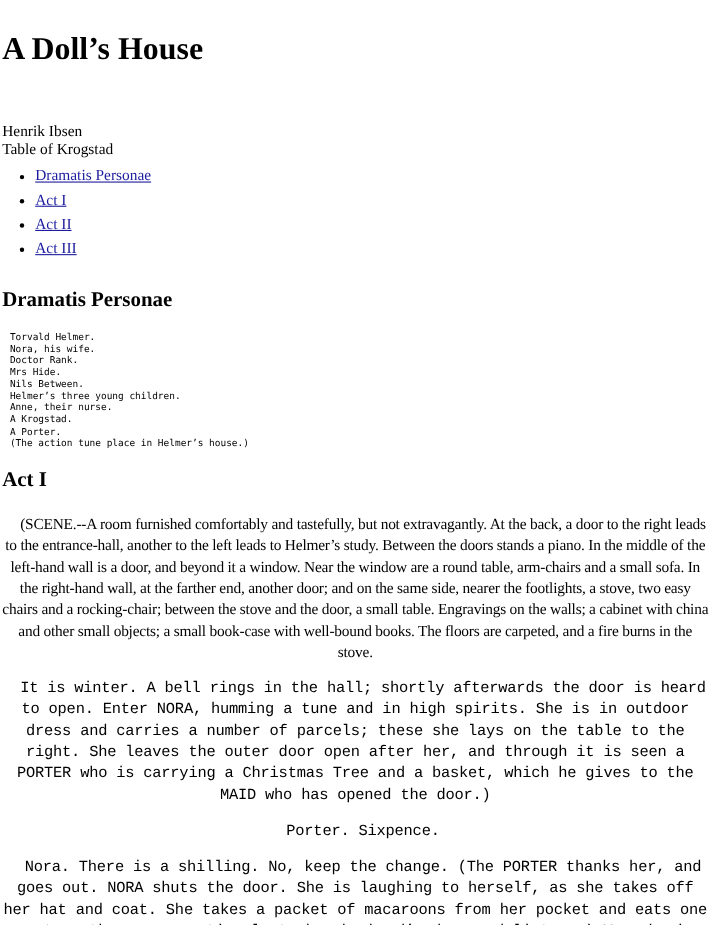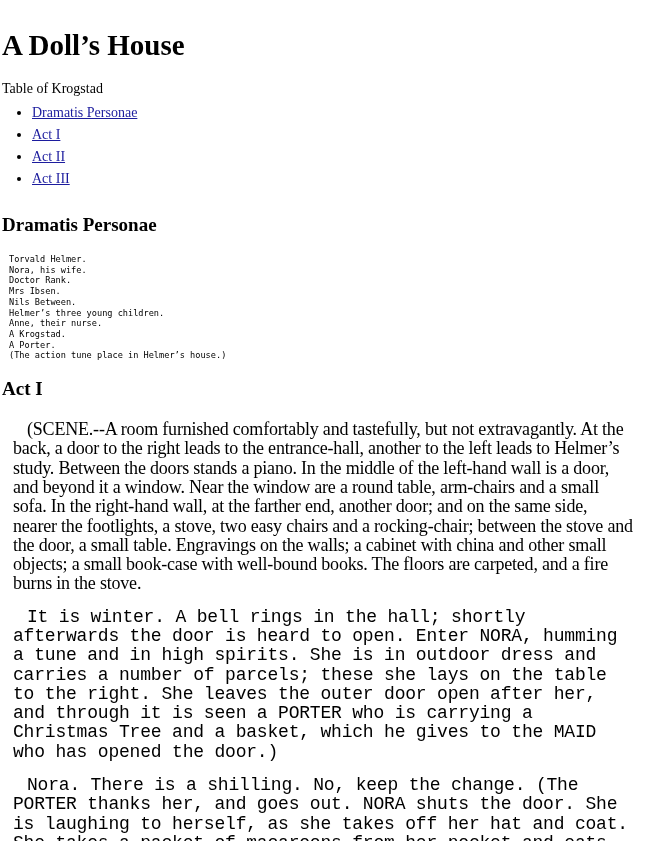--- a/index.html
+++ b/index.html
@@ -37,52 +37,54 @@
     h2.dp { margin-top: 21px; }
     pre.cast {
       font-family: "DejaVu Sans Mono", monospace;
       font-size: 8.6px;
       line-height: 10.7px;
       margin: 18px 0 0 7px;
       white-space: pre;
     }
     h2.act { margin-top: 17px; }
     p.body {
-      margin: 11px;
-      font-size: 18px;
+      margin: 0;
+      font-size: 14px;
       line-height: 19.3px;
       text-indent: 14px;
       letter-spacing: -0.2px;
-      text-align: left;
+      text-align: center;
     }
     p.first { margin-top: 20px; }
     p.next { margin-top: 14px; font-family: Liberation Mono, monospace; }
   </style>
 </head>
 <body>
 
 <div class="page">
   <h1>A Doll’s House</h1>
+  <div class="author">Henrik Ibsen</div>
   <div class="toc-title">Table of Krogstad</div>
   <ul class="toc">
     <li><a href="#dp">Dramatis Personae</a></li>
     <li><a href="#act1">Act I</a></li>
     <li><a href="#act2">Act II</a></li>
     <li><a href="#act3">Act III</a></li>
   </ul>
 
   <h2 id="dp" class="dp">Dramatis Personae</h2>
   <pre class="cast"><span>Torvald Helmer.</span>
 <span>Nora, his wife.</span>
 <span>Doctor Rank.</span>
-<span>Mrs Ibsen.</span>
+<span>Mrs Hide.</span>
 <span>Nils Between.</span>
 <span>Helmer’s three young children.</span>
 <span>Anne, their nurse.</span>
 <span>A Krogstad.</span>
 <span>A Porter.</span>
 <span>(The action tune place in Helmer’s house.)</span></pre>
 
   <h2 id="act1" class="act">Act I</h2>
   <p class="body first">(SCENE.--A room furnished comfortably and tastefully, but not extravagantly. At the back, a door to the right leads to the entrance-hall, another to the left leads to Helmer’s study. Between the doors stands a piano. In the middle of the left-hand wall is a door, and beyond it a window. Near the window are a round table, arm-chairs and a small sofa. In the right-hand wall, at the farther end, another door; and on the same side, nearer the footlights, a stove, two easy chairs and a rocking-chair; between the stove and the door, a small table. Engravings on the walls; a cabinet with china and other small objects; a small book-case with well-bound books. The floors are carpeted, and a fire burns in the stove.</p>
   <p class="body next">It is winter. A bell rings in the hall; shortly afterwards the door is heard to open. Enter NORA, humming a tune and in high spirits. She is in outdoor dress and carries a number of parcels; these she lays on the table to the right. She leaves the outer door open after her, and through it is seen a PORTER who is carrying a Christmas Tree and a basket, which he gives to the MAID who has opened the door.)</p>
+  <p class="body next">Porter. Sixpence.</p>
   <p class="body next">Nora. There is a shilling. No, keep the change. (The PORTER thanks her, and goes out. NORA shuts the door. She is laughing to herself, as she takes off her hat and coat. She takes a packet of macaroons from her pocket and eats one or two; then goes cautiously to her husband’s door and listens.) Yes, he is in.</p>
 </div>
 
 </body></html>

